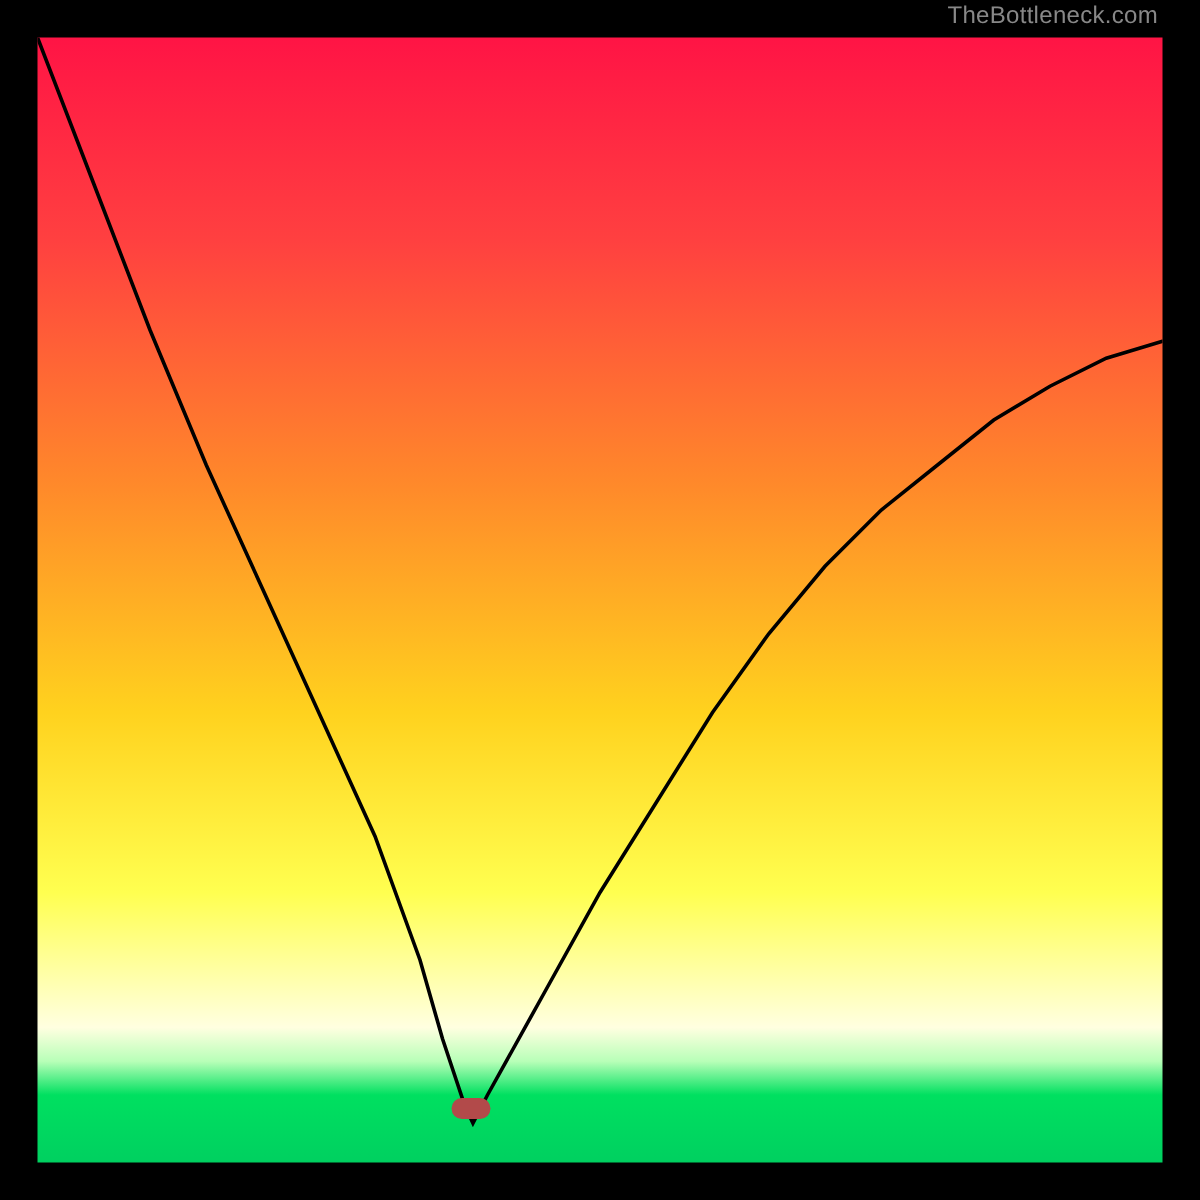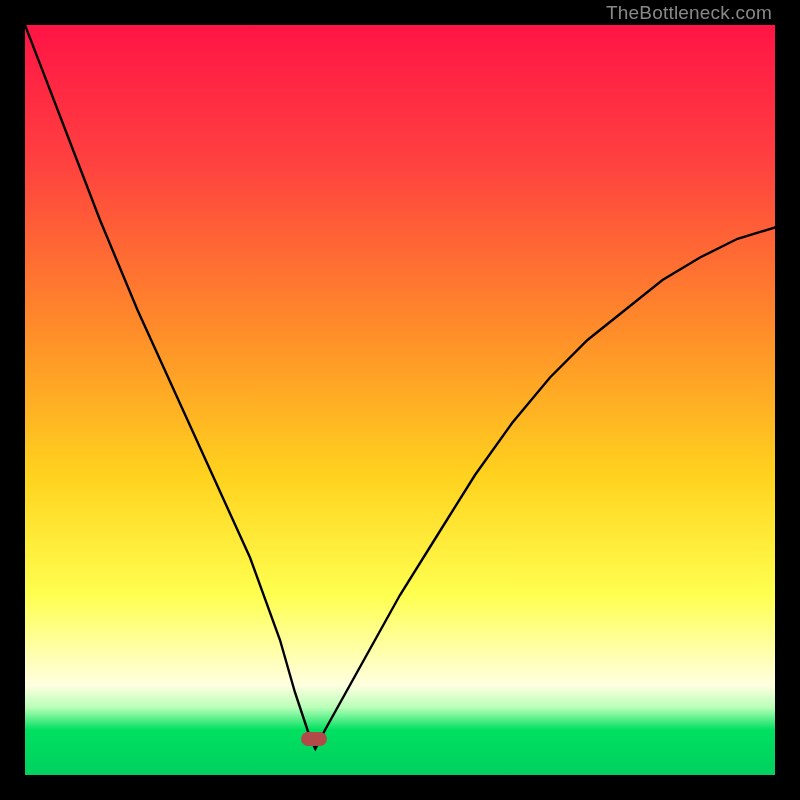--- a/index.html
+++ b/index.html
@@ -37,21 +37,21 @@
       #b8ffb8 91%,
       #00e060 94%,
       #00d060 100%
     );
   }
   .watermark {
     position: absolute;
     top: 2px;
     right: 28px;
     color: #888;
-    font-size: 19px;
+    font-size: 16px;
     font-weight: 500;
     letter-spacing: 0.2px;
     user-select: none;
   }
   .marker {
     position: absolute;
     width: 26px;
     height: 14px;
     border-radius: 7px;
     background: #b24a4a;

